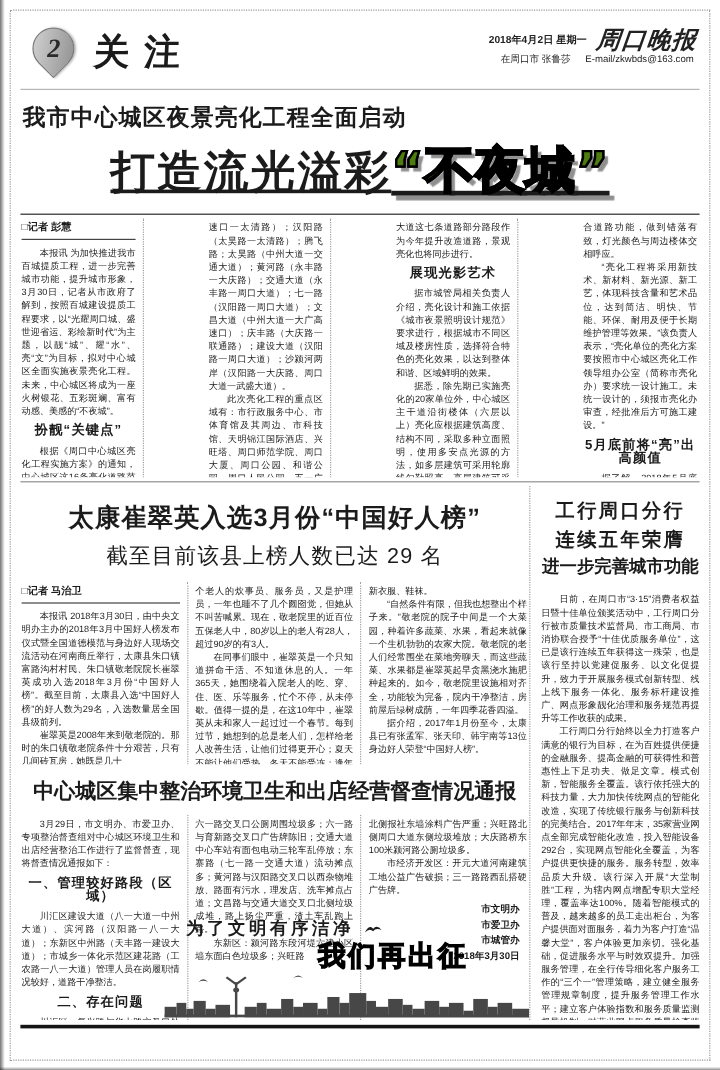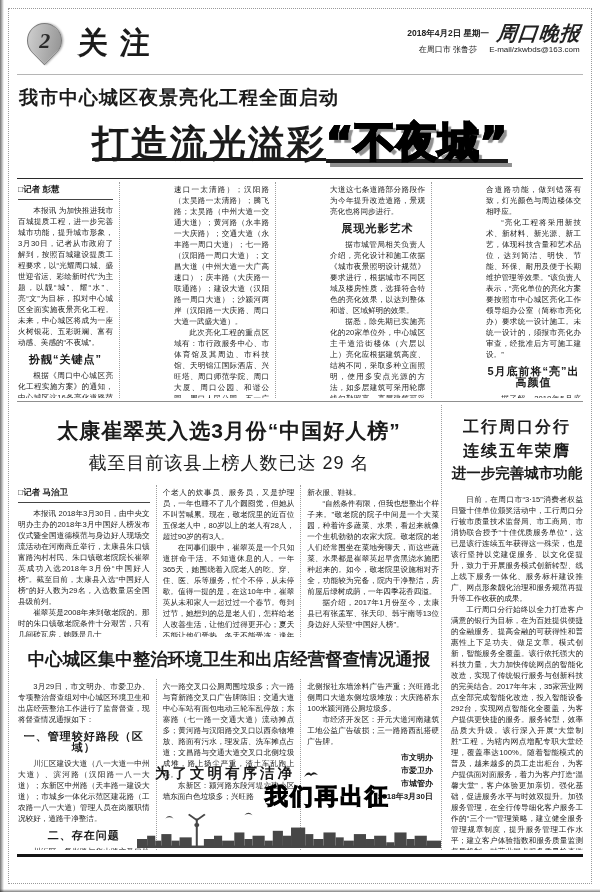--- a/index.html
+++ b/index.html
@@ -16,31 +16,31 @@
   .hd{display:flex;justify-content:space-between;align-items:flex-start;
       border-bottom:1px solid #b5b5b5;padding:6px 2px 10px 2px;}
   .hd-left{display:flex;align-items:flex-start;}
   .pin{width:33px;height:33px;margin:2px 2px 0 8px;background:linear-gradient(145deg,#d6d6d6,#8d8d8d);
       border:1px solid #7a7a7a;border-radius:50% 50% 50% 0;transform:rotate(-45deg);
       display:flex;align-items:center;justify-content:center;box-shadow:1px 1px 2px rgba(0,0,0,.3);}
   .pin-num{transform:rotate(45deg);font-family:"Liberation Serif",serif;font-style:italic;
       font-weight:bold;font-size:22px;color:#2a2a2a;}
   .section{font-family:"DejaVu Serif",serif;font-weight:bold;font-size:30px;letter-spacing:12px;
       margin:2px 0 0 14px;transform:skewX(-3deg);}
-  .hd-right{text-align:center;font-size:8px;line-height:1.7;color:#222;padding-top:2px;}
+  .hd-right{text-align:left;font-size:8px;line-height:1.7;color:#222;padding-top:2px;}
   .hd-row1{display:flex;align-items:center;justify-content:flex-end;gap:8px;}
   .date{font-weight:bold;font-size:8.5px;}
   .masthead{font-family:"DejaVu Serif",serif;font-weight:bold;font-size:20px;font-style:italic;
       letter-spacing:1px;line-height:1;transform:skewX(-6deg);}
   .hd-row2 span{margin-left:10px;}
   
   .kicker{font-size:19px;font-weight:bold;letter-spacing:1px;margin:10px 0 0 2px;}
   .bigtitle{display:flex;justify-content:center;align-items:baseline;margin:4px 0 8px 0;text-decoration:underline;}
   .t1{font-size:37px;font-weight:900;letter-spacing:2px;font-family:"DejaVu Sans",sans-serif;}
-  .t2{font-size:41px;font-weight:900;color:#000000;-webkit-text-stroke:2px #000;
+  .t2{font-size:41px;font-weight:900;color:#4d7c0f;-webkit-text-stroke:2px #000;
       text-shadow:4px 4px 1px #8f8f8f;font-family:"DejaVu Sans",sans-serif;letter-spacing:1px;}
   .rule{border-top:1px solid #2a2a2a;margin:0 0 3px 0;}
   .rule.thin{border-top:1px solid #8f8f8f;margin:3px 0;}
   
   .cols{display:flex;overflow:hidden;}
   .col{flex:1;padding:2px 6px;border-right:1px dotted #9f9f9f;font-size:7.6px;line-height:11px;
       text-align:justify;overflow:hidden;}
   .col:first-child{padding-left:1px;}
   .col:last-child{border-right:none;padding-right:2px;}
   .col p{margin:0;text-indent:2em;}

